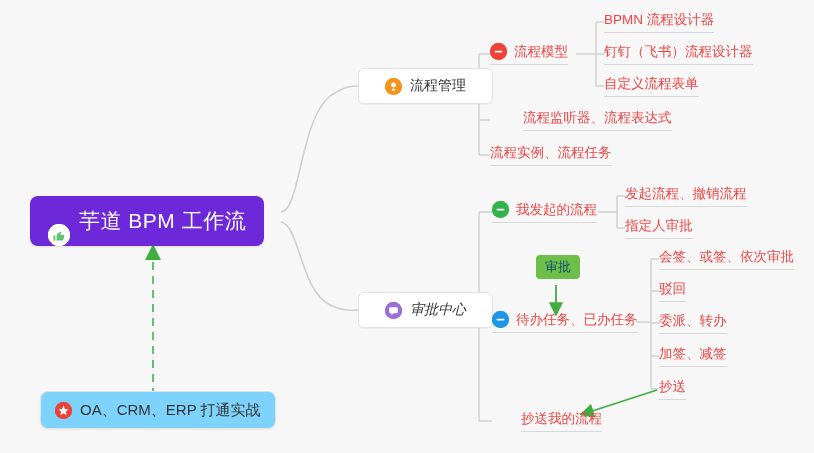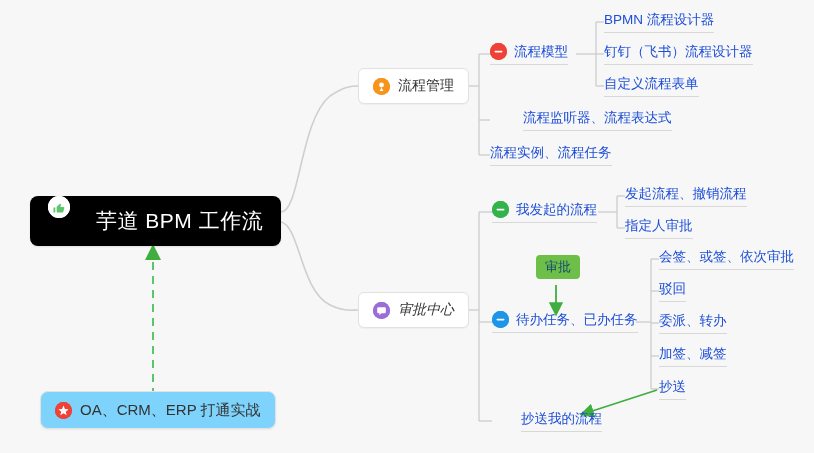--- a/index.html
+++ b/index.html
@@ -10,44 +10,44 @@
     overflow: hidden;
     position: relative;
   }
   #canvas { position:absolute; left:0; top:0; width:814px; height:453px; }
   svg.links { position:absolute; left:0; top:0; width:814px; height:453px; pointer-events:none; }
 
   .node { position:absolute; box-sizing:border-box; white-space:nowrap; }
 
   
   .root {
-    background:#000000;
+    background:#6d28d9;
     border-radius:8px;
     color:#ffffff;
     font-size:21px;
     padding:0 18px;
     height:50px;
     line-height:50px;
     display:flex;
-    align-items:flex-start;
-    gap:26px;
+    align-items:flex-end;
+    gap:9px;
     box-shadow:0 1px 2px rgba(0,0,0,0.10);
   }
   .root .label { font-weight:400; letter-spacing:0.5px; }
 
   
   .box2 {
     background:#ffffff;
     border:1px solid #e2e2e2;
     border-radius:6px;
     height:36px;
     display:flex;
     align-items:center;
     gap:8px;
-    padding:0 14px;
+    padding:0 26px;
     font-size:14px;
     color:#333333;
     box-shadow:0 1px 1px rgba(0,0,0,0.04);
   }
 
   
   .boxcallout {
     background:#7dd3fc;
     border:1px solid #e2e2e2;
     border-radius:8px;
@@ -57,21 +57,21 @@
     gap:8px;
     padding:0 14px;
     font-size:15px;
     color:#333333;
     box-shadow:0 1px 2px rgba(0,0,0,0.06);
   }
 
   
   .leaf {
     font-size:13.5px;
-    color:#1d4ed8;
+    color:#ef4444;
     padding-bottom:4px;
     border-bottom:1px solid #d8d8d8;
     display:flex;
     align-items:center;
     gap:7px;
     height:22px;
     line-height:22px;
   }
 
   

